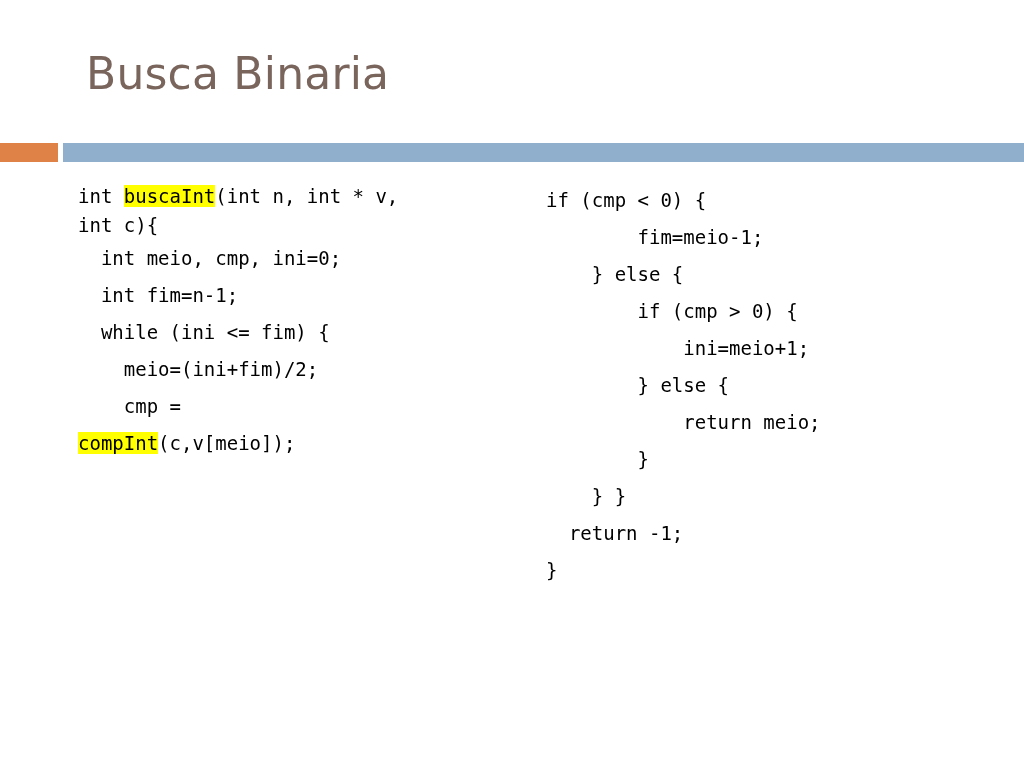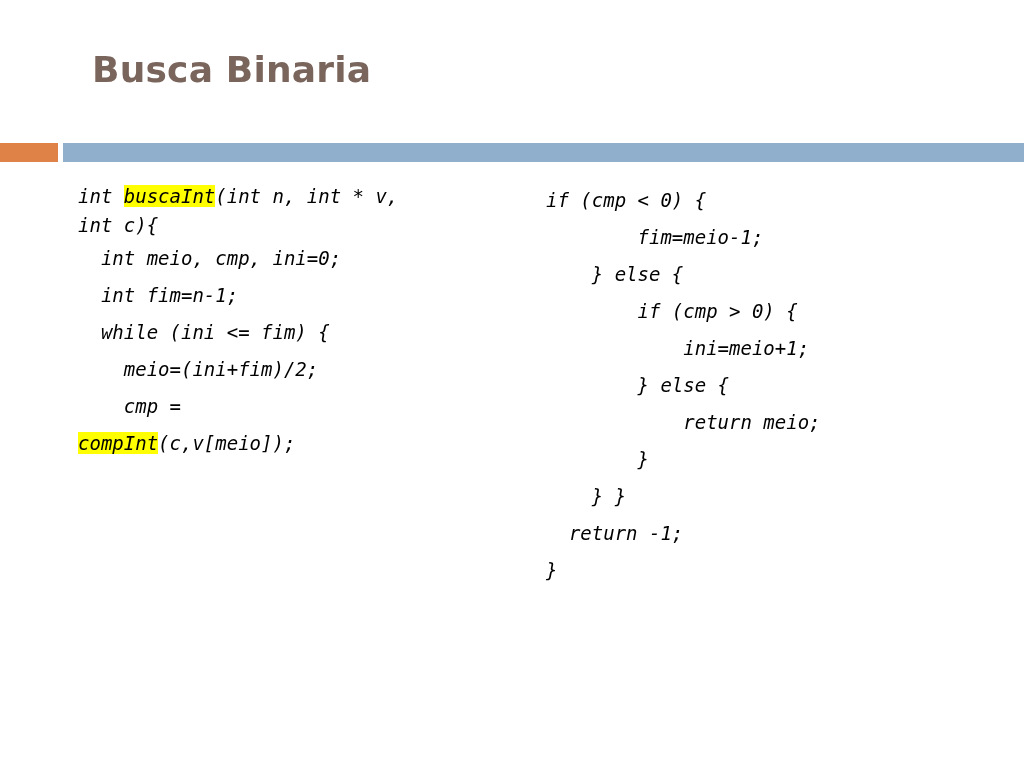--- a/index.html
+++ b/index.html
@@ -11,25 +11,25 @@
     position: relative;
     width: 1024px;
     height: 768px;
     background: #ffffff;
     overflow: hidden;
     font-family: "Liberation Sans", sans-serif;
   }
   
   #slide-title {
     position: absolute;
-    left: 92px;
+    left: 86px;
     top: 50px;
     font-family: "DejaVu Sans", sans-serif;
-    font-size: 36px;
-    font-weight: 700;
+    font-size: 44px;
+    font-weight: 400;
     line-height: 1.1;
     color: #7a655c;
     letter-spacing: 0.2px;
     white-space: nowrap;
   }
   
   #divider {
     position: absolute;
     left: 0;
     top: 143px;
@@ -69,21 +69,21 @@
     line-height: 28px;
     white-space: pre;
   }
   .code-line.tight { height: 29px; line-height: 29px; }
   .code-line.gap   { height: 37px; line-height: 37px; }
 
   .hl {
     background: #ffff00;
     text-align: right;
   }
-  .seg { white-space: pre; font-style: italic; }
+  .seg { white-space: pre; }
 </style>
 </head>
 <body>
 
 <div id="slide">
 
   <div id="slide-title">Busca Binaria</div>
 
   <div id="divider">
     <div id="divider-square"></div>

